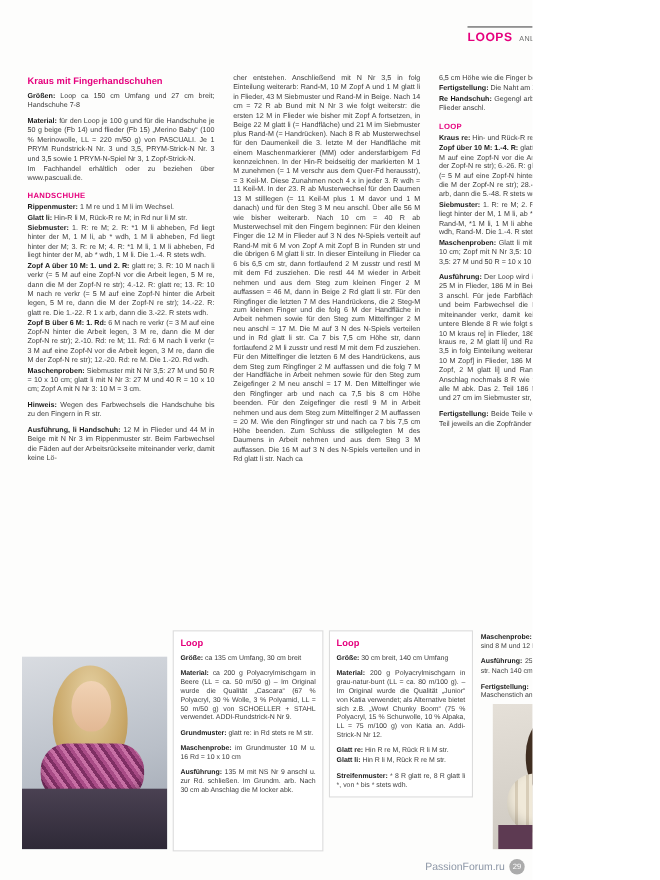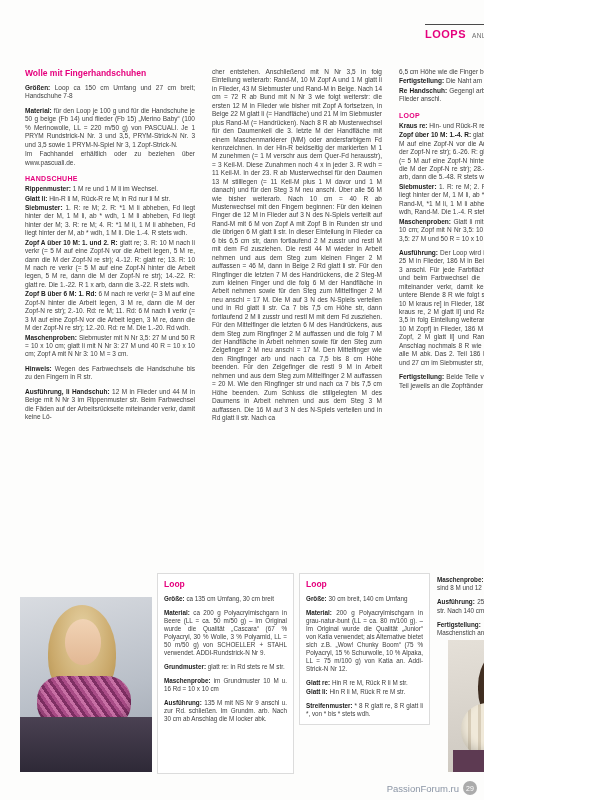--- a/index.html
+++ b/index.html
@@ -71,21 +71,21 @@
 
   <div class="header">
     <div class="header-rule"></div>
     <div class="header-text">
       <span class="brand">LOOPS</span>
       <span class="subtitle">ANLEITUNGEN 27 – 30</span>
     </div>
   </div>
 
   <div class="col col1">
-      <div class="h-main">Wolle mit Fingerhandschuhen</div>
+      <div class="h-main">Kraus mit Fingerhandschuhen</div>
       <p class="para"><b>Größen: </b>Loop ca 150 cm Umfang und 27 cm breit; Handschuhe 7-8</p>
       <p class="para gap"><b>Material: </b>für den Loop je 100 g und für die Handschuhe je 50 g beige (Fb 14) und flieder (Fb 15) „Merino Baby“ (100 % Merinowolle, LL = 220 m/50 g) von PASCUALI. Je 1 PRYM Rundstrick-N Nr. 3 und 3,5, PRYM-Strick-N Nr. 3 und 3,5 sowie 1 PRYM-N-Spiel Nr 3, 1 Zopf-Strick-N.</p>
       <p class="para">Im Fachhandel erhältlich oder zu beziehen über www.pascuali.de.</p>
       <div class="h-sub">HANDSCHUHE</div>
       <p class="para"><b>Rippenmuster: </b>1 M re und 1 M li im Wechsel.</p>
       <p class="para"><b>Glatt li: </b>Hin-R li M, Rück-R re M; in Rd nur li M str.</p>
       <p class="para"><b>Siebmuster: </b>1. R: re M; 2. R: *1 M li abheben, Fd liegt hinter der M, 1 M li, ab * wdh, 1 M li abheben, Fd liegt hinter der M; 3. R: re M; 4. R: *1 M li, 1 M li abheben, Fd liegt hinter der M, ab * wdh, 1 M li. Die 1.-4. R stets wdh.</p>
       <p class="para"><b>Zopf A über 10 M: 1. und 2. R: </b>glatt re; 3. R: 10 M nach li verkr (= 5 M auf eine Zopf-N vor die Arbeit legen, 5 M re, dann die M der Zopf-N re str); 4.-12. R: glatt re; 13. R: 10 M nach re verkr (= 5 M auf eine Zopf-N hinter die Arbeit legen, 5 M re, dann die M der Zopf-N re str); 14.-22. R: glatt re. Die 1.-22. R 1 x arb, dann die 3.-22. R stets wdh.</p>
       <p class="para"><b>Zopf B über 6 M: 1. Rd: </b>6 M nach re verkr (= 3 M auf eine Zopf-N hinter die Arbeit legen, 3 M re, dann die M der Zopf-N re str); 2.-10. Rd: re M; 11. Rd: 6 M nach li verkr (= 3 M auf eine Zopf-N vor die Arbeit legen, 3 M re, dann die M der Zopf-N re str); 12.-20. Rd: re M. Die 1.-20. Rd wdh.</p>
       <p class="para"><b>Maschenproben: </b>Siebmuster mit N Nr 3,5: 27 M und 50 R = 10 x 10 cm; glatt li mit N Nr 3: 27 M und 40 R = 10 x 10 cm; Zopf A mit N Nr 3: 10 M = 3 cm.</p>

